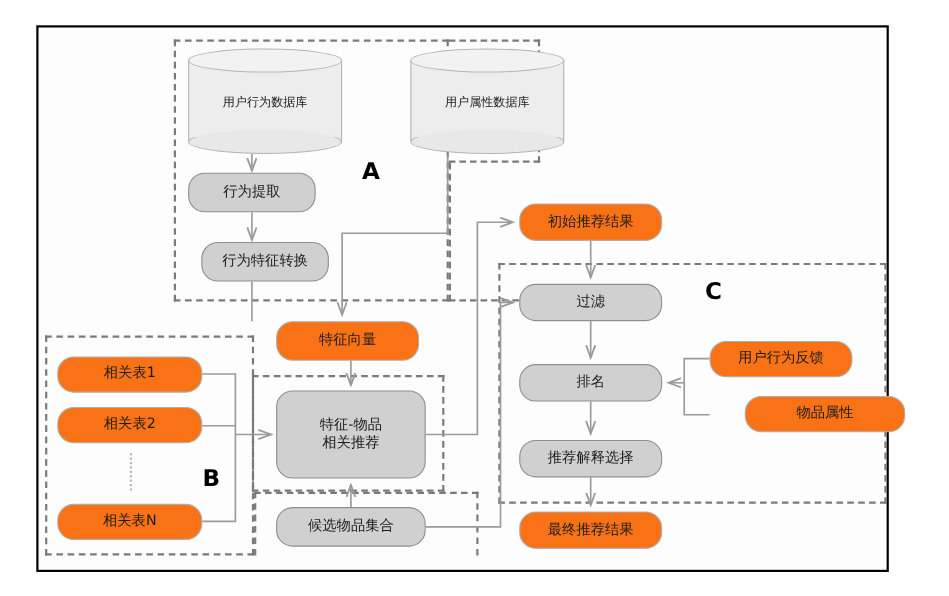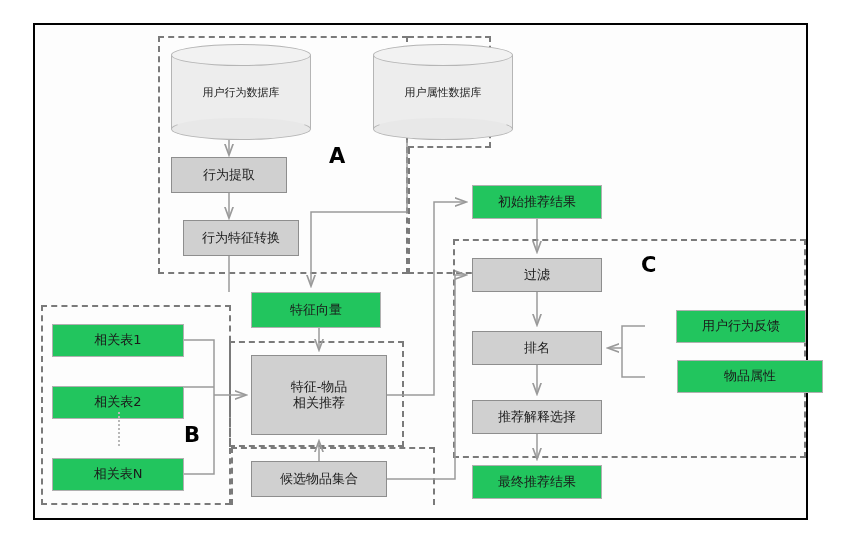--- a/index.html
+++ b/index.html
@@ -48,23 +48,24 @@
     position: absolute;
     box-sizing: border-box;
     display: flex;
     align-items: center;
     justify-content: center;
     text-align: center;
     font-size: 13px;
     color: #1a1a1a;
     line-height: 1.25;
     font-family: "DejaVu Sans", "Liberation Sans", sans-serif;
+    border-radius: 15px;
   }
   .node.light {
-    background: #22c55e;
+    background: #f97316;
     border: 1.5px solid #b0b0b0;
   }
   .node.shaded {
     background: #d0d0d0;
     border: 1.5px solid #8e8e8e;
   }
   .node .label { display: block; }
   
   .cylinder {
     position: absolute;
@@ -177,21 +178,21 @@
   </div>
 
   <div class="node light" style="left:251px; top:292px; width:130px; height:36px;">
     <span class="label">特征向量</span>
   </div>
 
   <div class="node light" style="left:52px; top:324px; width:132px; height:33px;">
     <span class="label">相关表1</span>
   </div>
 
-  <div class="node light" style="left:52px; top:386px; width:132px; height:33px;align-items:center;">
+  <div class="node light" style="left:52px; top:370px; width:132px; height:33px;align-items:center;">
     <span class="label">相关表2</span>
   </div>
 
   <div class="vdots" style="left:118px; top:412px;"></div>
 
   <div class="node light" style="left:52px; top:458px; width:132px; height:33px;">
     <span class="label">相关表N</span>
   </div>
 
   <div class="node shaded" style="left:251px; top:355px; width:136px; height:80px; flex-direction:column;">
@@ -216,21 +217,21 @@
   </div>
 
   <div class="node shaded" style="left:472px; top:400px; width:130px; height:34px;">
     <span class="label">推荐解释选择</span>
   </div>
 
   <div class="node light" style="left:472px; top:465px; width:130px; height:34px;">
     <span class="label">最终推荐结果</span>
   </div>
 
-  <div class="node light" style="left:645px; top:310px; width:130px; height:33px;margin-left:31px;">
+  <div class="node light" style="left:645px; top:310px; width:130px; height:33px;">
     <span class="label">用户行为反馈</span>
   </div>
 
   <div class="node light" style="left:645px; top:360px; width:146px; height:33px;margin-left:32px;">
     <span class="label">物品属性</span>
   </div>
 
   <svg id="connectors" viewBox="0 0 863 542" xmlns="http://www.w3.org/2000/svg">
     <defs>
       <marker id="arr" markerWidth="9" markerHeight="9" refX="7.5" refY="3.2" orient="auto" markerUnits="strokeWidth">

